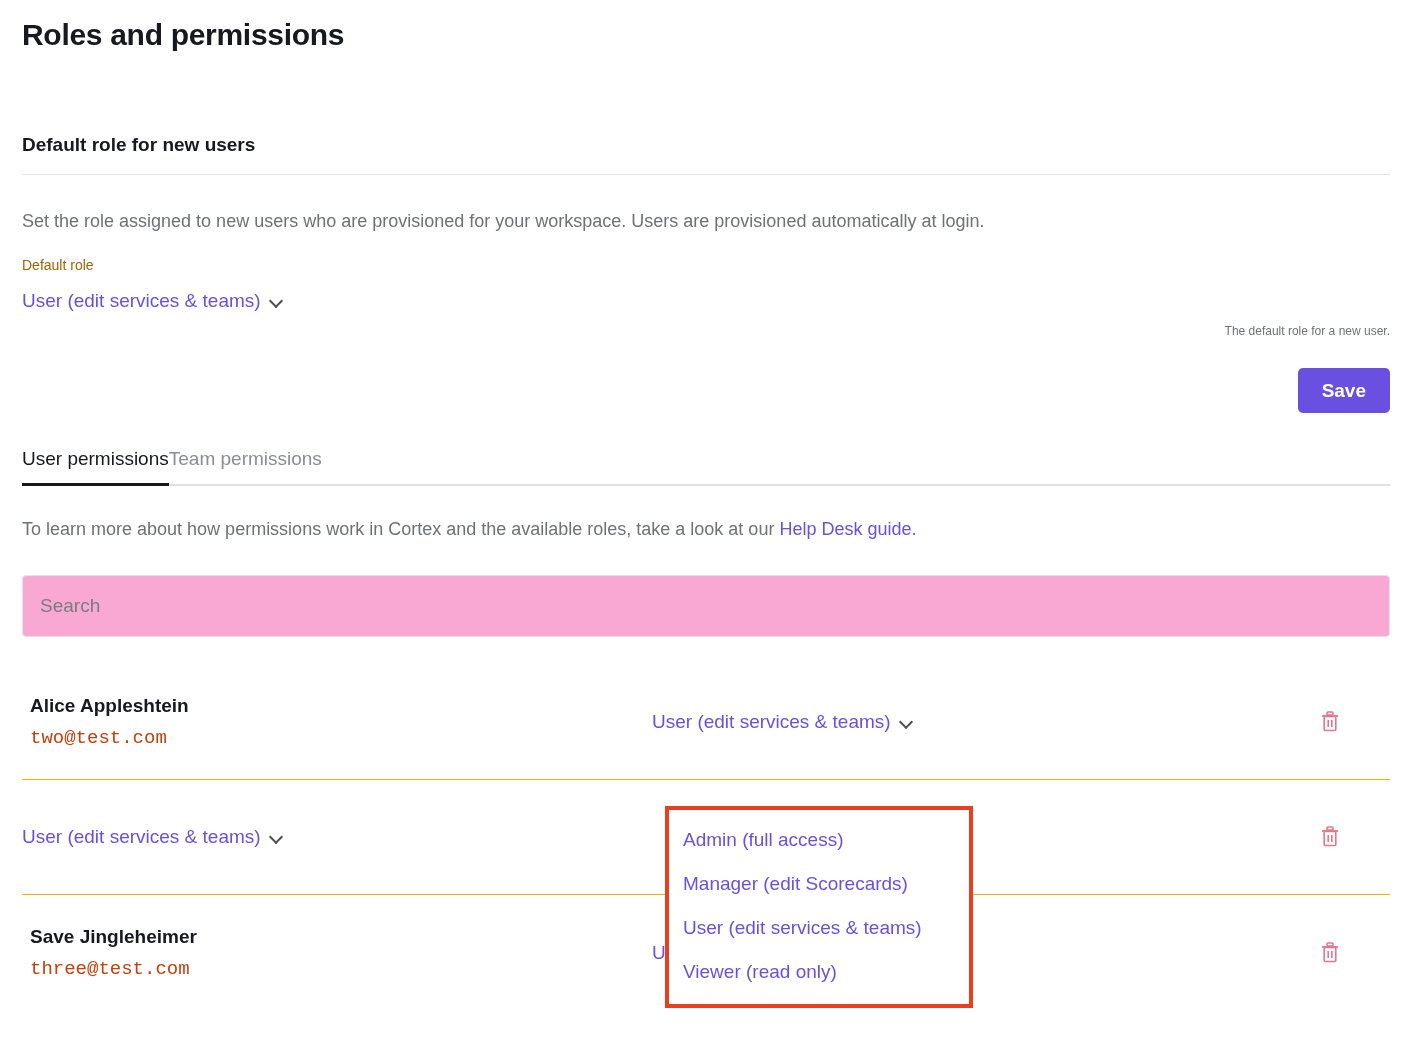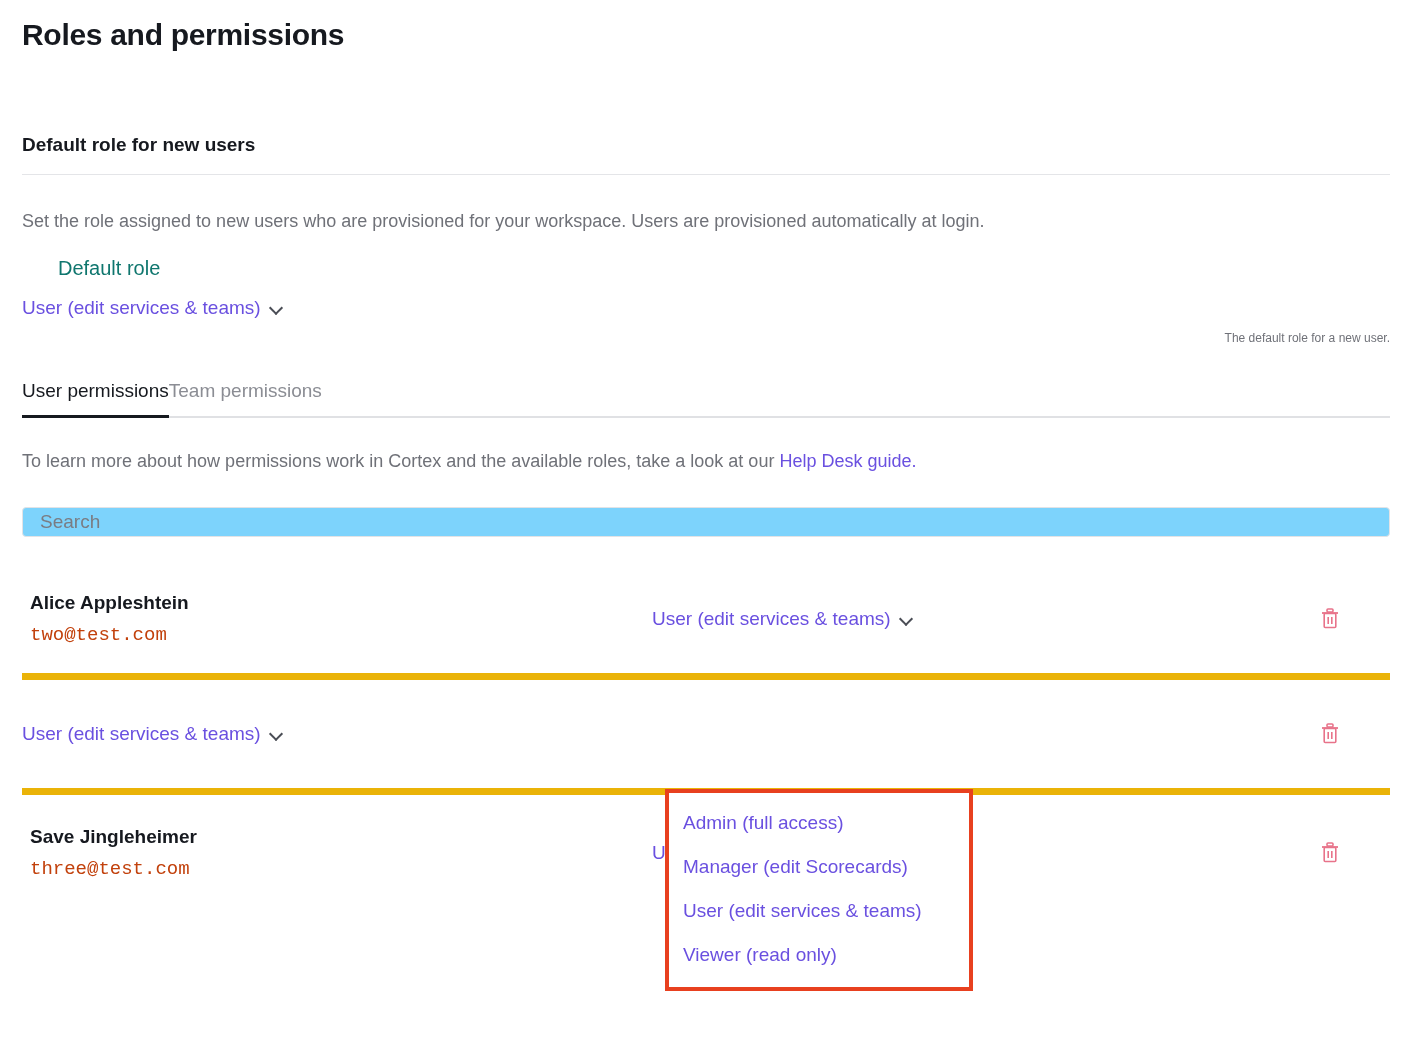--- a/index.html
+++ b/index.html
@@ -39,24 +39,23 @@
   }
 
   .intro {
     font-size: 18px;
     color: #6f7178;
     margin-top: 35px;
     line-height: 1.3;
   }
 
   .field-label {
-    font-size: 20px;
-    color: #0f766e;
+    font-size: 14px;
+    color: #a16207;
     margin-top: 24px;
-    margin-left: 36px;
   }
 
   .select-row {
     margin-top: 17px;
     display: flex;
     align-items: center;
     gap: 9px;
     width: max-content;
     cursor: pointer;
   }
@@ -141,45 +140,45 @@
     margin-top: 33px;
   }
   .helptext a {
     color: #6a50e0;
     text-decoration: none;
   }
 
   .search-box {
     margin-top: 35px;
     width: 100%;
-    background: #7dd3fc;
+    background: #f9a8d4;
     border: 1px solid #e2e3e6;
     border-radius: 4px;
-    height: 30px;
+    height: 62px;
     display: flex;
     align-items: center;
     padding: 0 15px;
   }
   .search-box input {
     border: none;
     outline: none;
     background: transparent;
     font-family: "Liberation Sans", sans-serif;
     font-size: 19px;
     color: #16191f;
     width: 100%;
   }
   .search-box input::placeholder { color: #7a7c83; }
 
   .user-list { margin-top: 28px; }
   .user-row {
     display: flex;
     align-items: center;
     height: 115px;
-    border-bottom: 7px solid #eab308;
+    border-bottom: 1px solid #eab308;
     position: relative;
   }
   .user-row:last-child { border-bottom: none; }
   .user-ident {
     width: 630px;
     padding-left: 8px;
     flex: none;
   }
   .user-name {
     font-size: 19px;
@@ -211,21 +210,21 @@
   }
   .trash-btn {
     background: none; border: none; padding: 0;
     cursor: pointer; line-height: 0;
   }
 
   
   .dropdown {
     position: absolute;
     left: 665px;
-    top: 789px;
+    top: 806px;
     width: 308px;
     background: #ffffff;
     border: 4px solid #e8401f;
     z-index: 50;
     padding: 8px 12px 10px 0;
   }
   .dropdown-item {
     font-size: 19px;
     color: #6a50e0;
     padding: 11px 14px;
@@ -247,20 +246,23 @@
 
   <div class="field-label">Default role</div>
 
   <div class="select-row">
     <span class="select-value">User (edit services &amp; teams)</span>
     <span class="chev"></span>
   </div>
 
   <div class="field-hint">The default role for a new user.</div>
 
+  <div class="save-wrap">
+    <button class="save-btn">Save</button>
+  </div>
 
   <div class="tabs">
     <div class="tab active">User permissions</div>
     <div class="tab">Team permissions</div>
   </div>
 
   <p class="helptext"><span>To learn more about how permissions work in Cortex and the available roles, take a look at our </span><a href="#">Help Desk guide.</a></p>
 
   <div class="search-box">
     <input type="text" placeholder="Search" style="">

